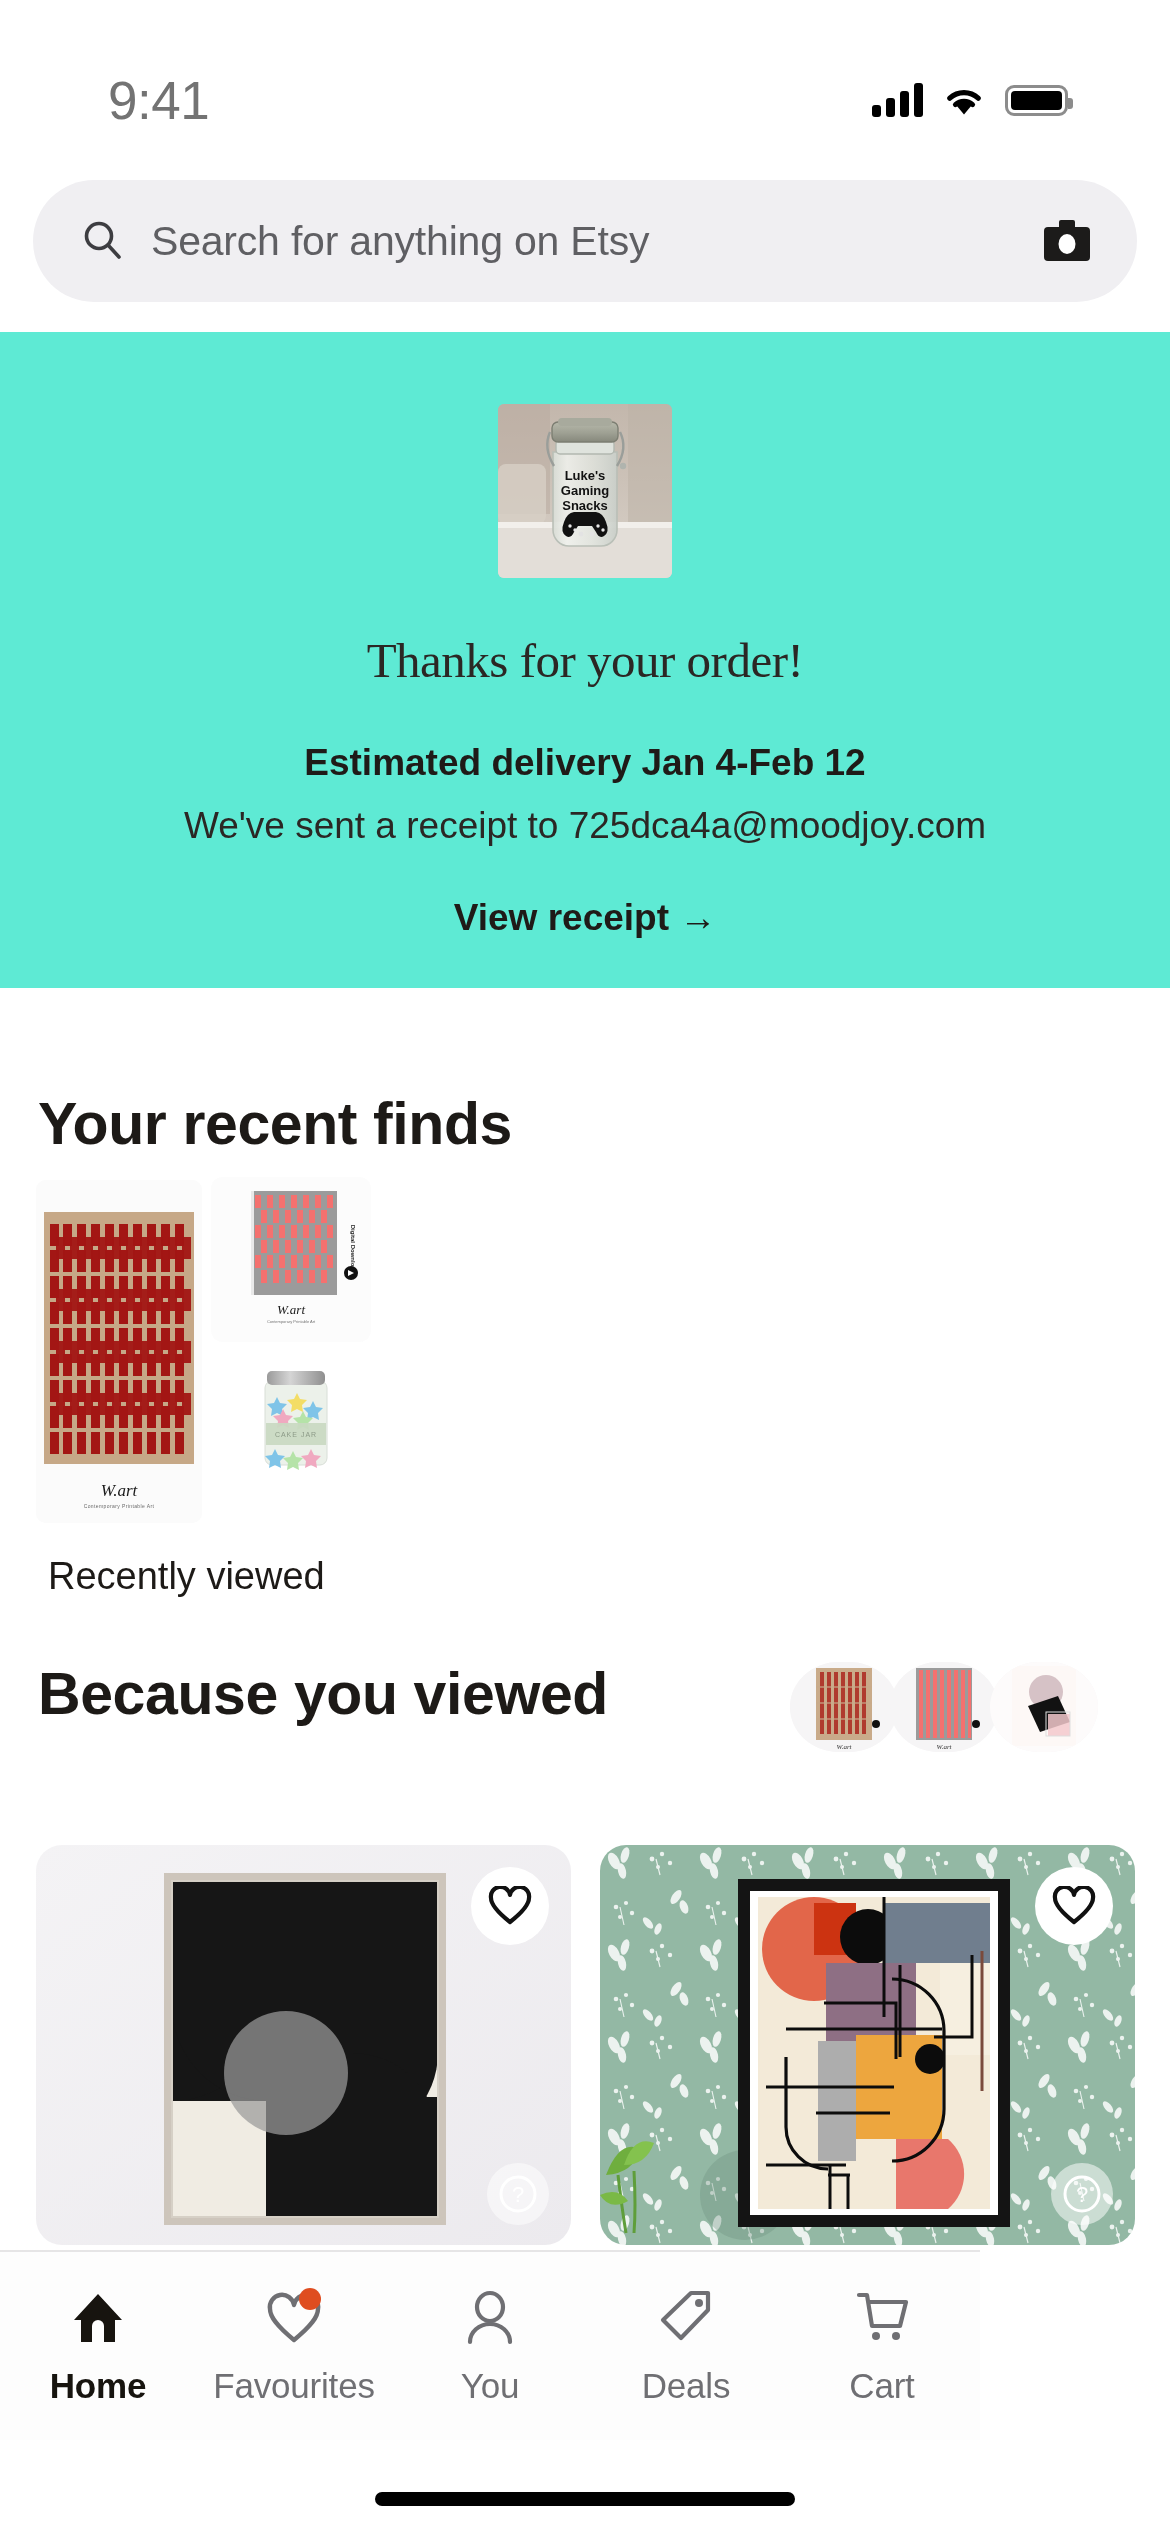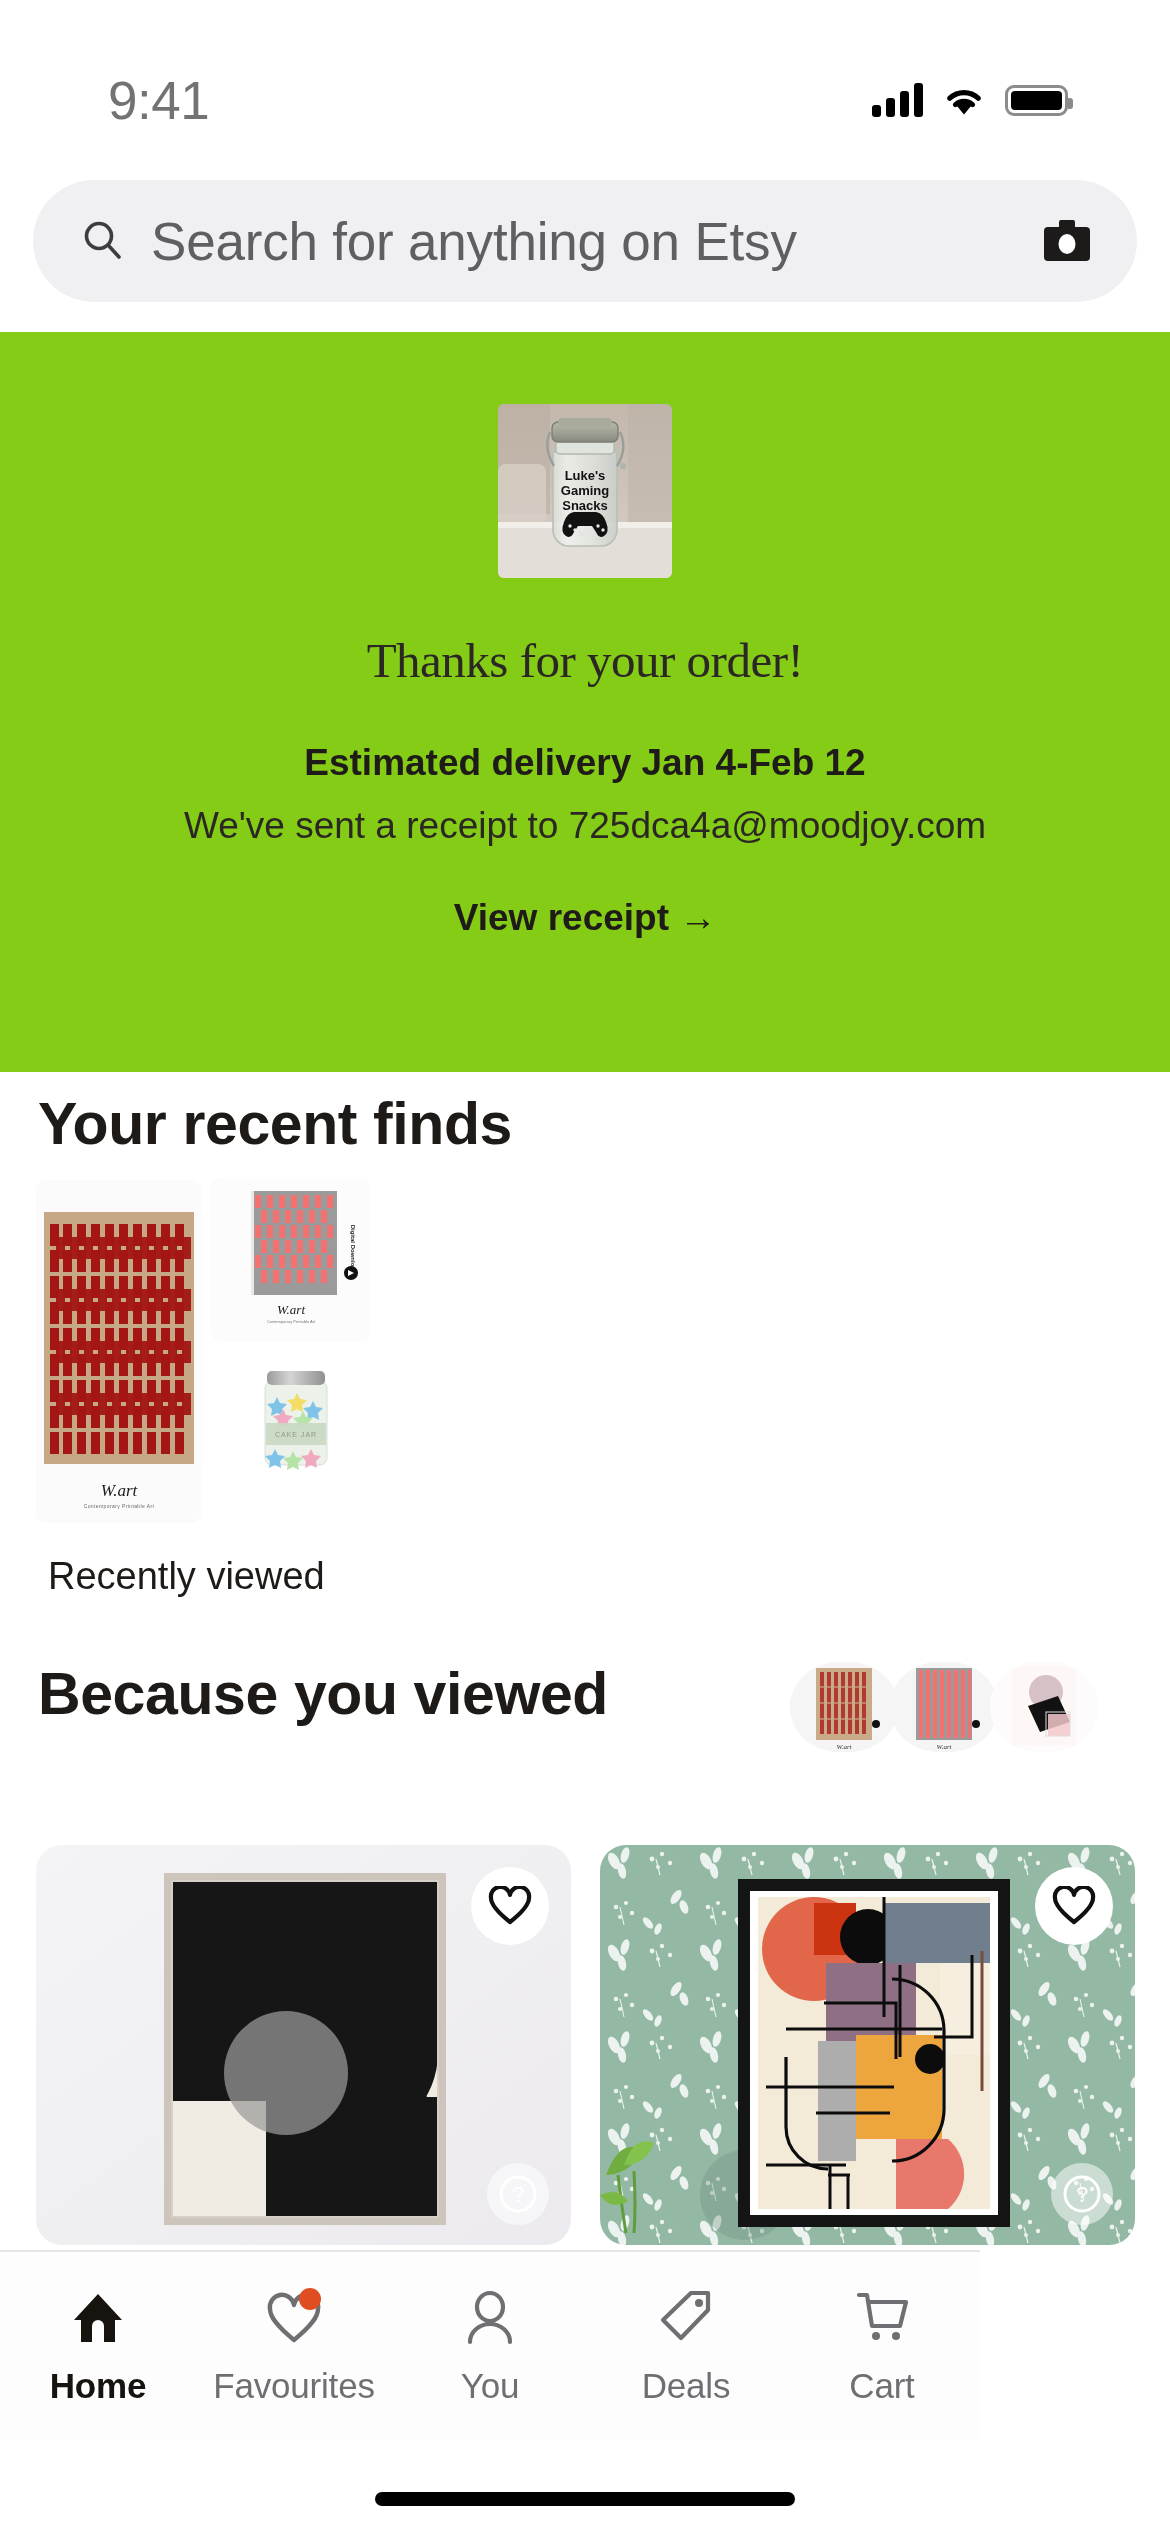--- a/index.html
+++ b/index.html
@@ -80,35 +80,35 @@
     width: 100%; height: 100%;
     background: #f0eff2;
     border-radius: 61px;
     display: flex;
     align-items: center;
     padding: 0 44px 0 48px;
   }
   .search-icon { flex: 0 0 auto; width: 44px; height: 44px; }
   .search-placeholder {
     flex: 1;
-    font-size: 53px;
+    font-size: 41px;
     color: #5f5f63;
     padding-left: 26px;
     letter-spacing: -0.2px;
     white-space: nowrap;
   }
   .camera-icon { flex: 0 0 auto; width: 52px; height: 46px; }
 
   
   .order-banner {
     position: absolute;
     top: 332px; left: 0;
     width: 1170px;
-    height: 740px;
-    background: #84cc16;
+    height: 656px;
+    background: #5eead4;
     text-align: center;
   }
   .order-thumb {
     position: absolute;
     top: 72px; left: 50%;
     transform: translateX(-50%);
     width: 174px; height: 174px;
     border-radius: 6px;
     overflow: hidden;
   }

